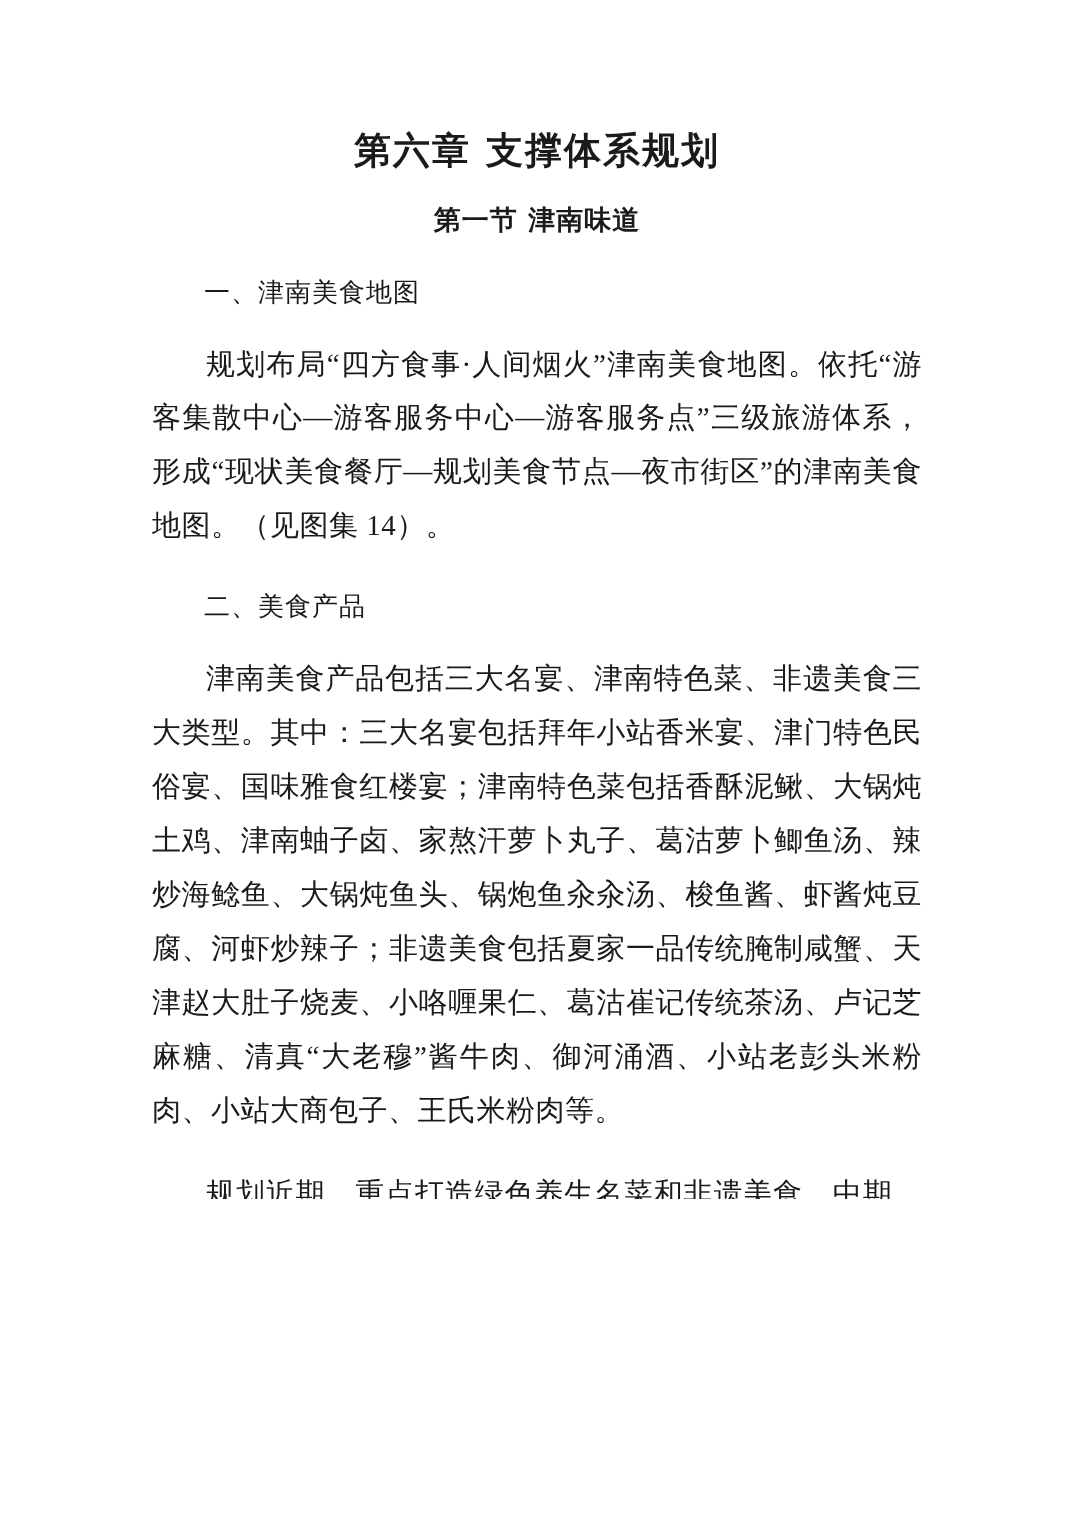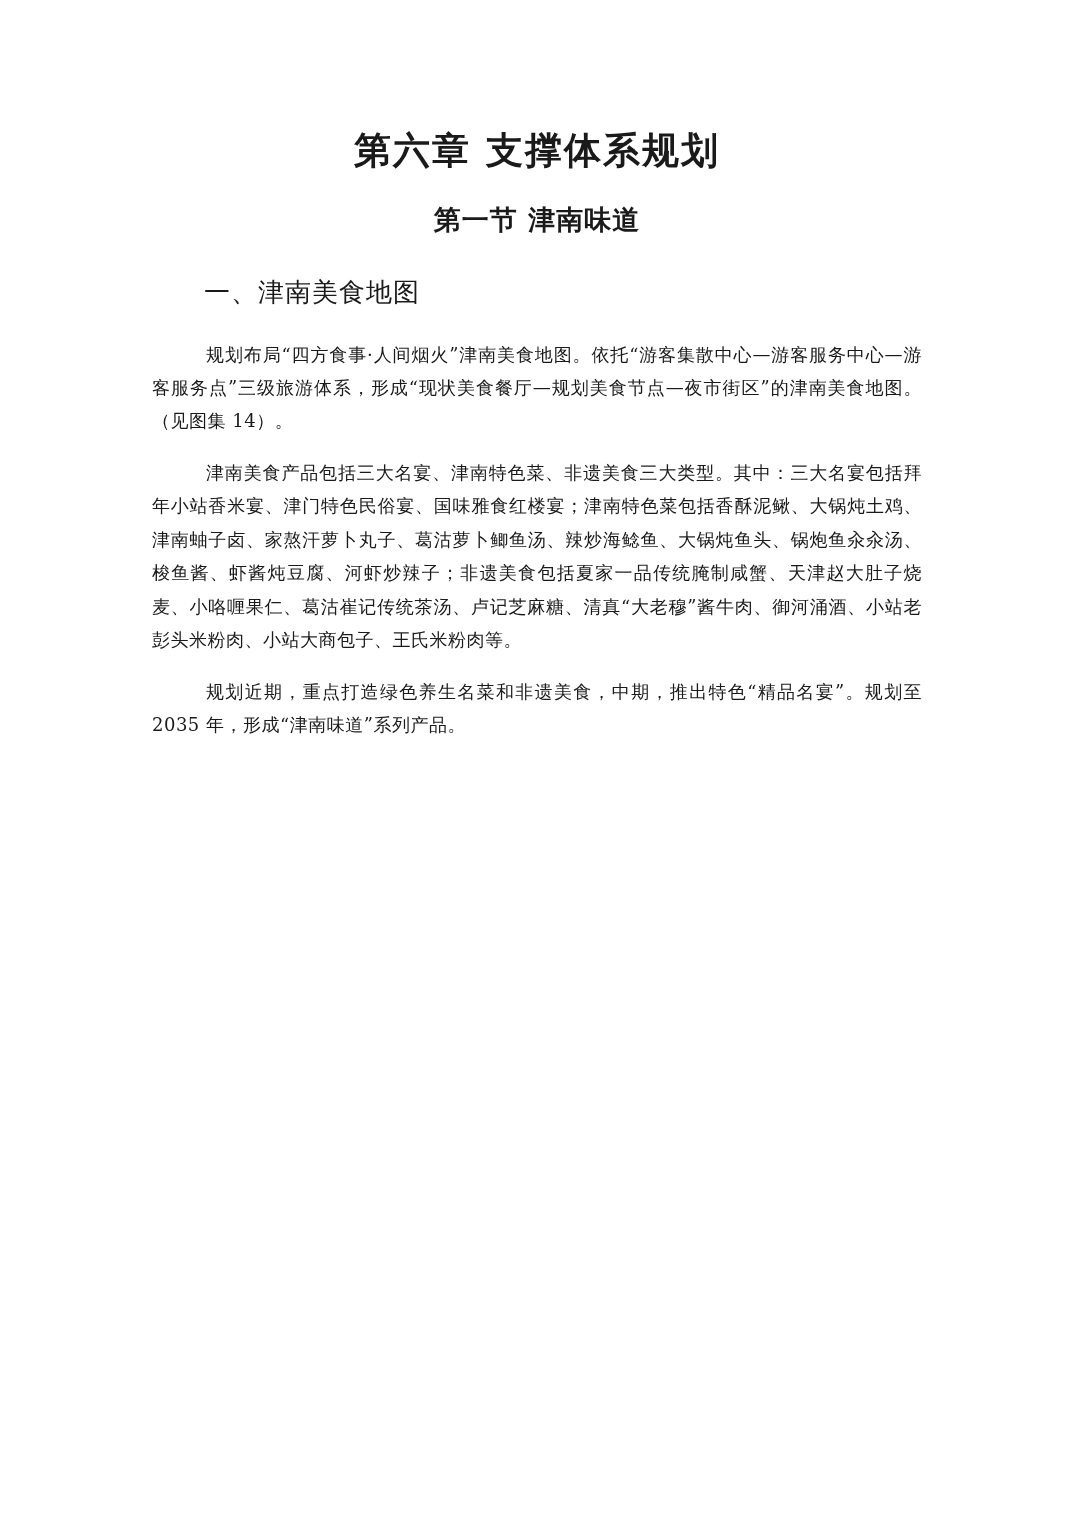--- a/index.html
+++ b/index.html
@@ -43,27 +43,28 @@
   }
   .sub-title {
     font-size: 26px;
     font-weight: normal;
     margin-top: 34px;
     text-indent: 52px;
     line-height: 1.5;
     letter-spacing: 1px;
   }
   .para {
-    font-size: 18px;
+    font-size: 29px;
     line-height: 1.86;
     margin-top: 18px;
     text-indent: 54px;
     text-align: justify;
     text-justify: inter-ideograph;
     letter-spacing: 0.5px;
+    font-family: Liberation Serif, serif;
   }
   .page-number {
     position: absolute;
     left: 0;
     right: 0;
     top: 1398px;
     text-align: center;
     font-size: 19px;
     font-family: "DejaVu Serif", "Liberation Serif", serif;
     font-weight: bold;
@@ -77,20 +78,21 @@
   <div class="content">
 
     <h1 class="chapter-title">第六章 支撑体系规划</h1>
 
     <h2 class="section-title">第一节 津南味道</h2>
 
     <h3 class="sub-title">一、津南美食地图</h3>
 
     <p class="para">规划布局“四方食事·人间烟火”津南美食地图。依托“游客集散中心—游客服务中心—游客服务点”三级旅游体系，形成“现状美食餐厅—规划美食节点—夜市街区”的津南美食地图。（见图集 14）。</p>
 
+    <h3 class="sub-title">二、美食产品</h3>
 
     <p class="para">津南美食产品包括三大名宴、津南特色菜、非遗美食三大类型。其中：三大名宴包括拜年小站香米宴、津门特色民俗宴、国味雅食红楼宴；津南特色菜包括香酥泥鳅、大锅炖土鸡、津南蚰子卤、家熬汗萝卜丸子、葛沽萝卜鲫鱼汤、辣炒海鲶鱼、大锅炖鱼头、锅炮鱼汆汆汤、梭鱼酱、虾酱炖豆腐、河虾炒辣子；非遗美食包括夏家一品传统腌制咸蟹、天津赵大肚子烧麦、小咯喱果仁、葛沽崔记传统茶汤、卢记芝麻糖、清真“大老穆”酱牛肉、御河涌酒、小站老彭头米粉肉、小站大商包子、王氏米粉肉等。</p>
 
     <p class="para">规划近期，重点打造绿色养生名菜和非遗美食，中期，推出特色“精品名宴”。规划至 2035 年，形成“津南味道”系列产品。</p>
 
   </div>
 
   <div class="page-number">44</div>
 </div>
 

